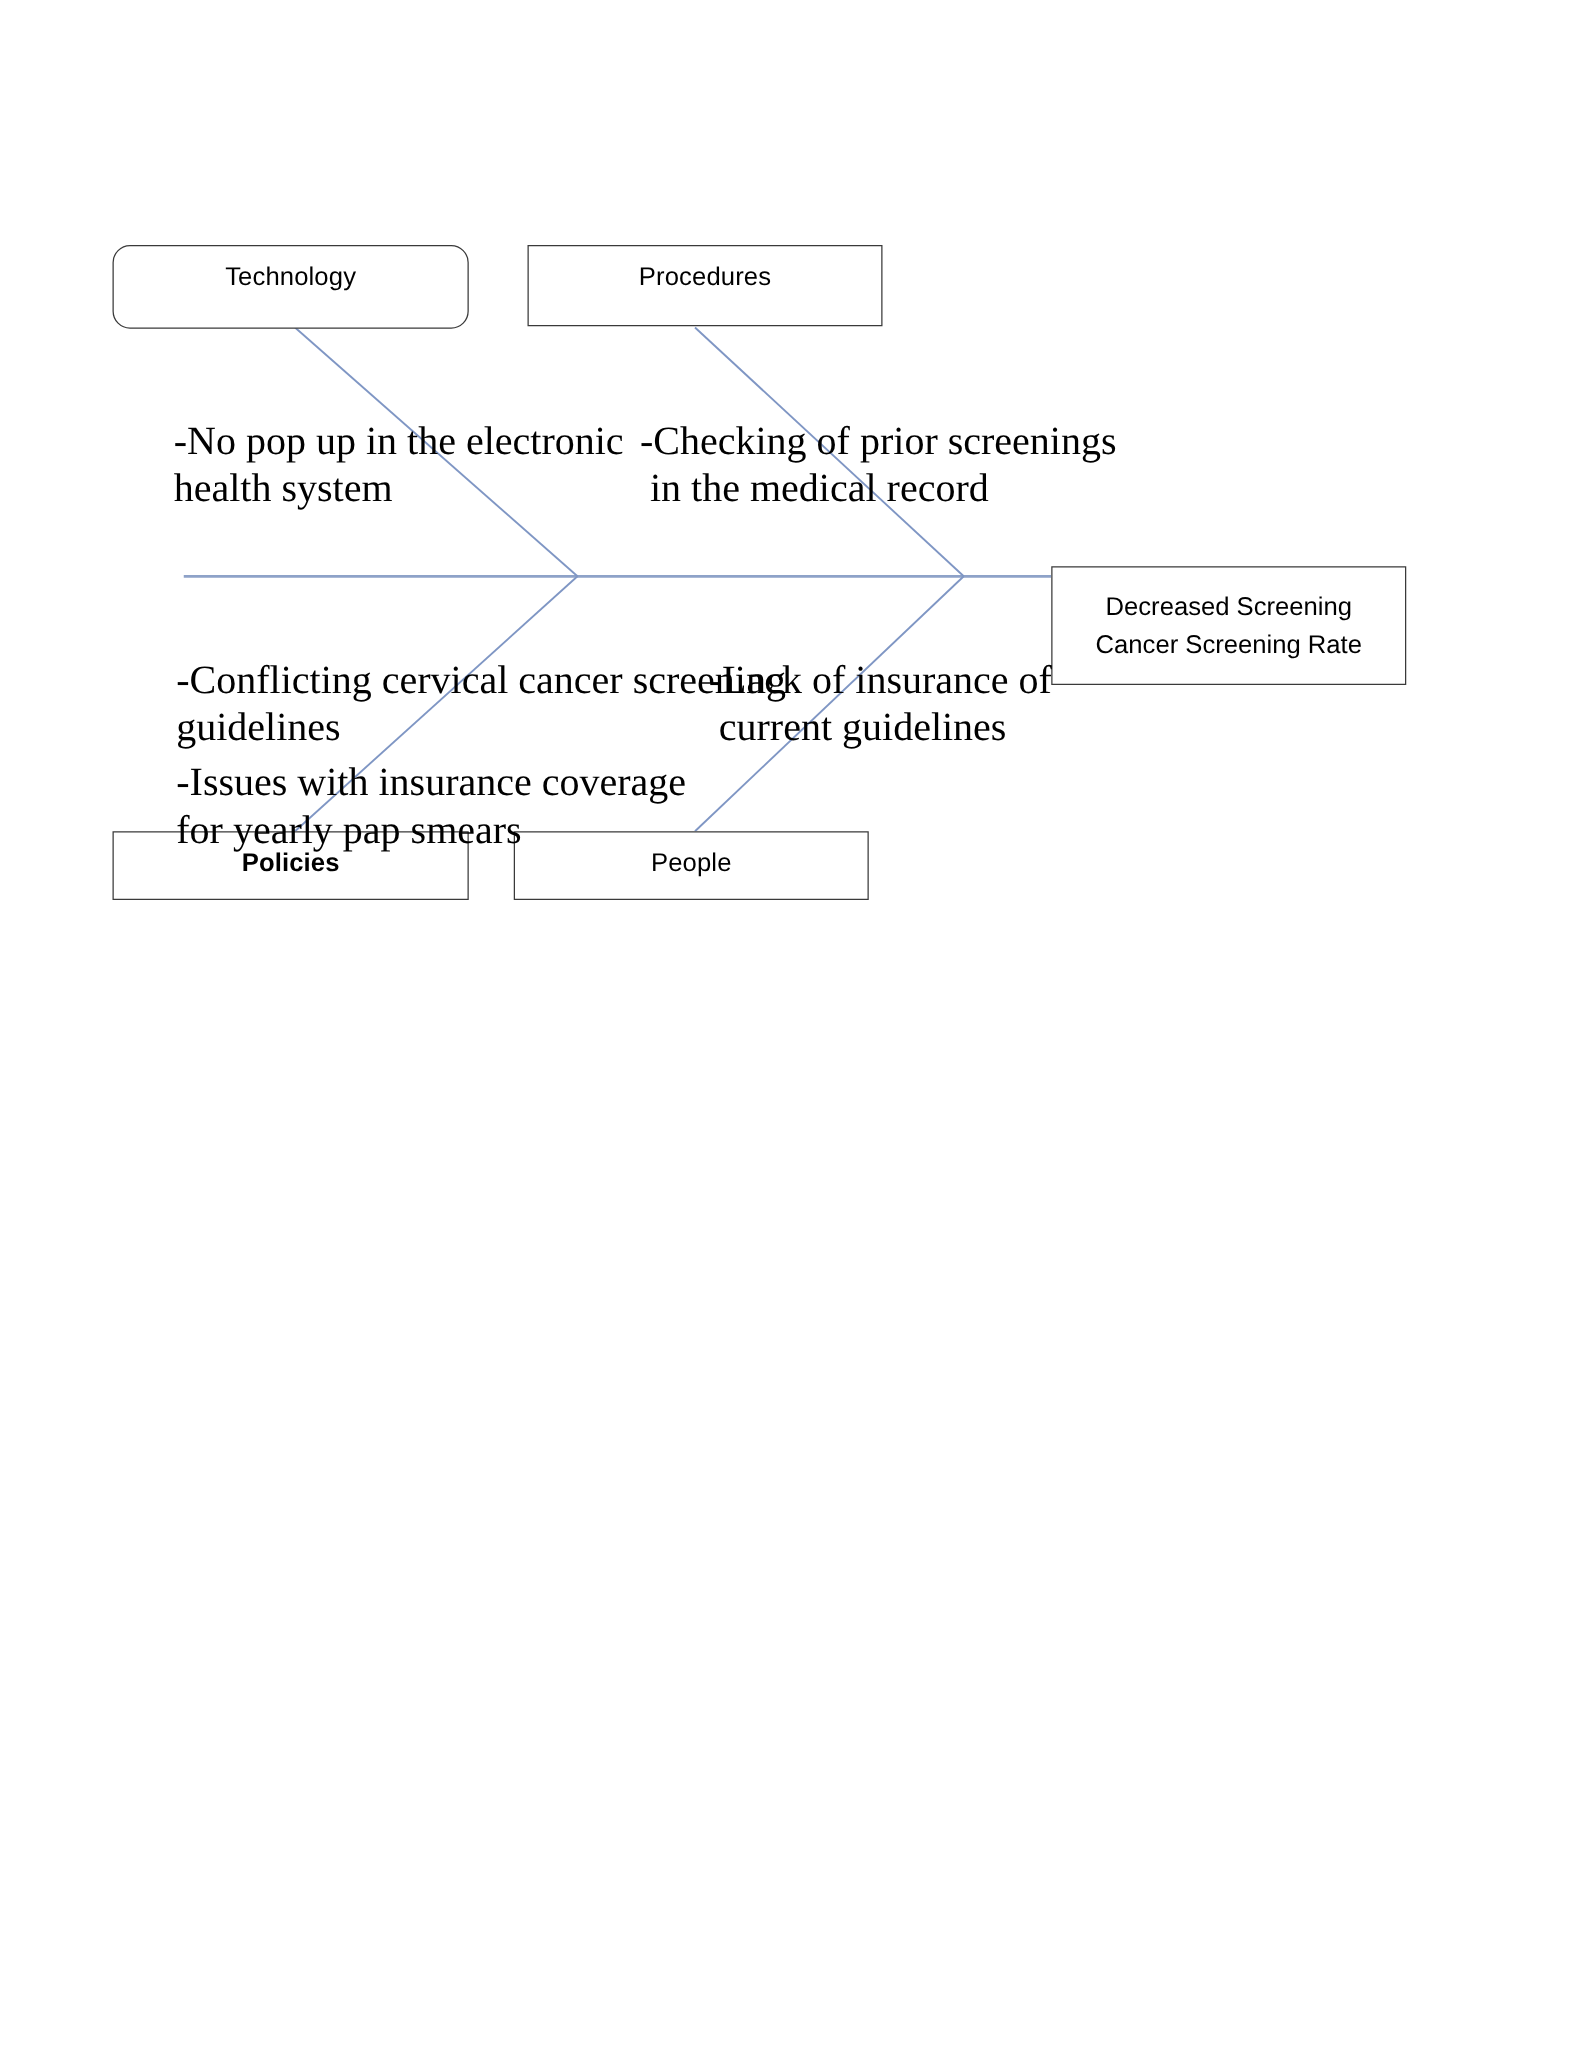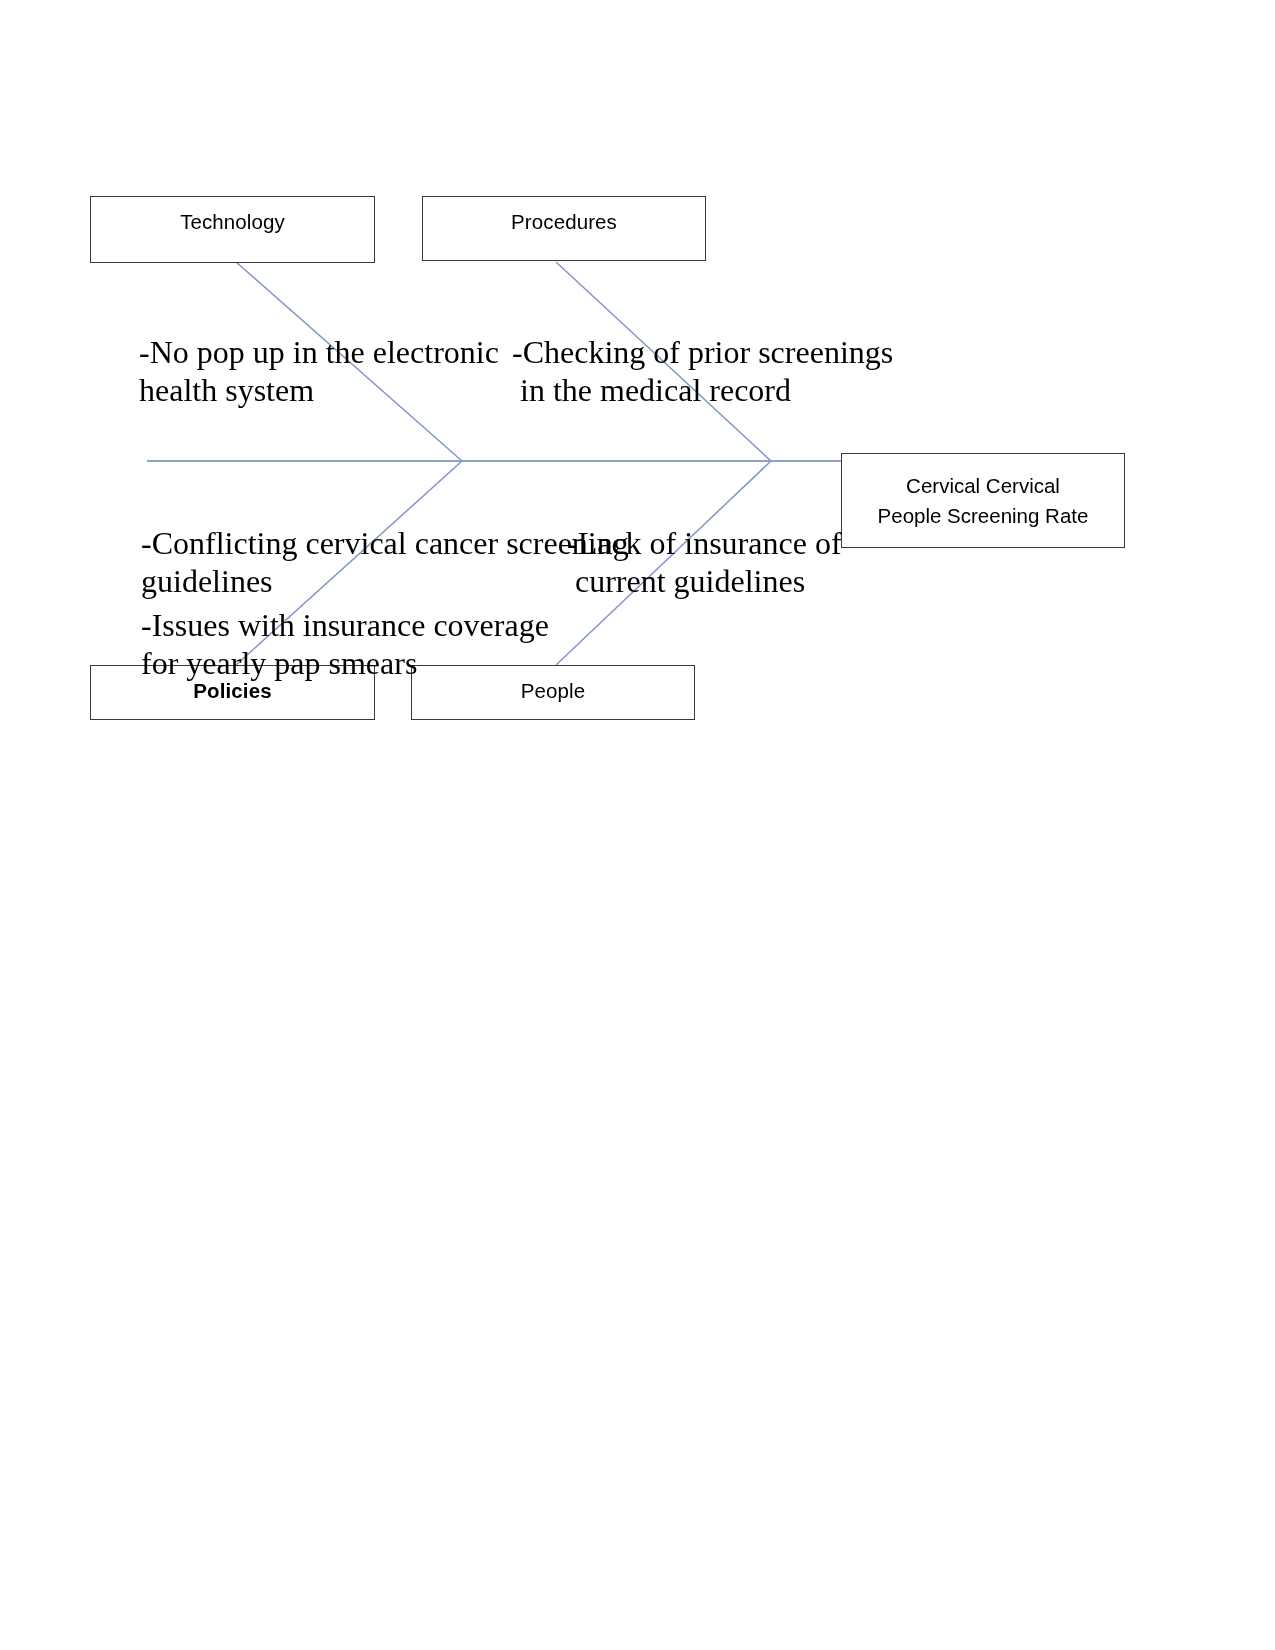--- a/index.html
+++ b/index.html
@@ -65,21 +65,21 @@
   .cause-text {
     position: absolute;
     font-family: "Liberation Serif", serif;
     font-size: 32px;
     line-height: 1.18;
     color: #000000;
     white-space: pre;
   }
 
   
-  #box-technology { left: 90px;  top: 196px; width: 285px; height: 67px; }
+  #box-technology { left: 90px;  top: 196px; width: 285px; height: 67px; border-radius: 14px; }
   #box-procedures { left: 411px; top: 196px; width: 284px; height: 65px; margin-left: 11px; }
   #box-policies   { left: 90px;  top: 665px; width: 285px; height: 55px; font-weight: bold; }
   #box-people     { left: 411px; top: 665px; width: 284px; height: 55px; }
   #box-effect     { left: 841px; top: 453px; width: 284px; height: 95px; }
 
   
   #cause-technology { left: 139px; top: 334px; }
   #cause-procedures { left: 512px; top: 334px; }
   #cause-policies-1 { left: 141px; top: 525px; }
   #cause-policies-2 { left: 141px; top: 607px; }
@@ -113,22 +113,22 @@
 
   <div class="cat-box" id="box-policies">
     <span class="cat-label">Policies</span>
   </div>
 
   <div class="cat-box" id="box-people">
     <span class="cat-label">People</span>
   </div>
 
   <div class="effect-box" id="box-effect">
-    <span>Cervical Cervical</span>
-    <span>People Screening Rate</span>
+    <span>Decreased Screening</span>
+    <span>Cancer Screening Rate</span>
   </div>
 
   <div class="cause-text" id="cause-technology">-No pop up in the electronic
 health system</div>
 
   <div class="cause-text" id="cause-policies-1">-Conflicting cervical cancer screening
 guidelines</div>
 
   <div class="cause-text" id="cause-procedures">-Checking of prior screenings
  in the medical record</div>

